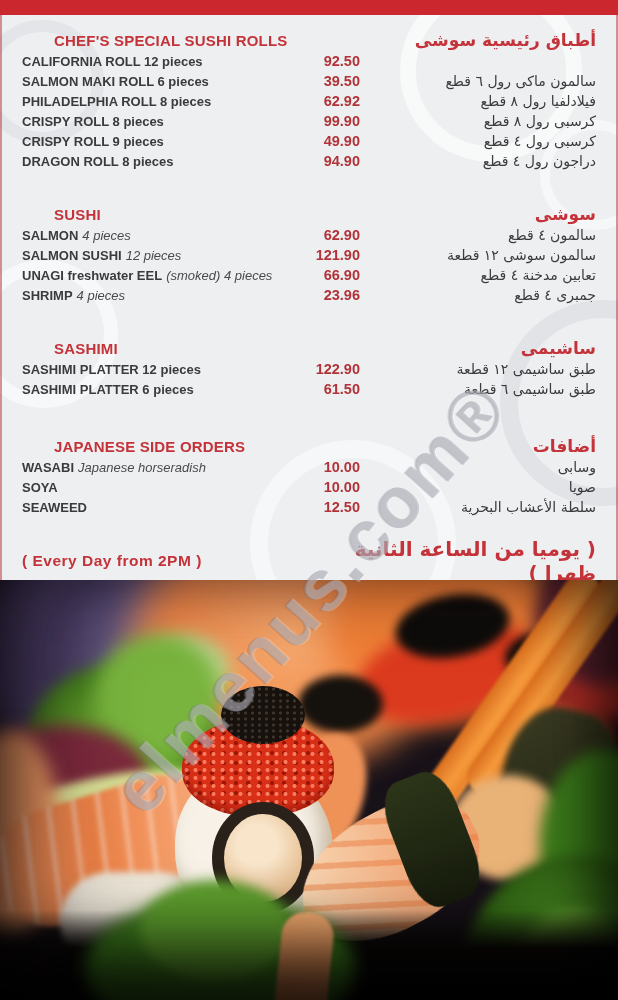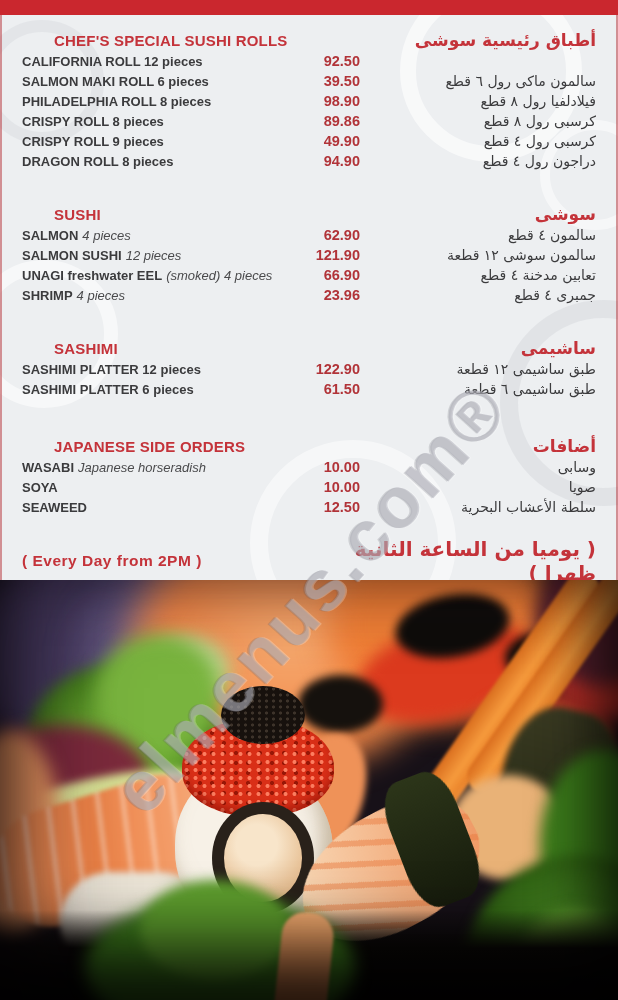--- a/index.html
+++ b/index.html
@@ -142,26 +142,26 @@
         <span class="nm"><b>CALIFORNIA ROLL 12 pieces</b><i></i></span>
         <span class="pr">92.50</span>
       </div>
       <div class="row">
         <span class="nm"><b>SALMON MAKI ROLL 6 pieces</b><i></i></span>
         <span class="pr">39.50</span>
         <span class="ar">سالمون ماكى رول ٦ قطع</span>
       </div>
       <div class="row">
         <span class="nm"><b>PHILADELPHIA ROLL 8 pieces</b><i></i></span>
-        <span class="pr">98.90</span>
+        <span class="pr">62.92</span>
         <span class="ar">فيلادلفيا رول ٨ قطع</span>
       </div>
       <div class="row">
         <span class="nm"><b>CRISPY ROLL 8 pieces</b><i></i></span>
-        <span class="pr">89.86</span>
+        <span class="pr">99.90</span>
         <span class="ar">كرسبى رول ٨ قطع</span>
       </div>
       <div class="row">
         <span class="nm"><b>CRISPY ROLL 9 pieces</b><i></i></span>
         <span class="pr">49.90</span>
         <span class="ar">كرسبى رول ٤ قطع</span>
       </div>
       <div class="row">
         <span class="nm"><b>DRAGON ROLL 8 pieces</b><i></i></span>
         <span class="pr">94.90</span>

